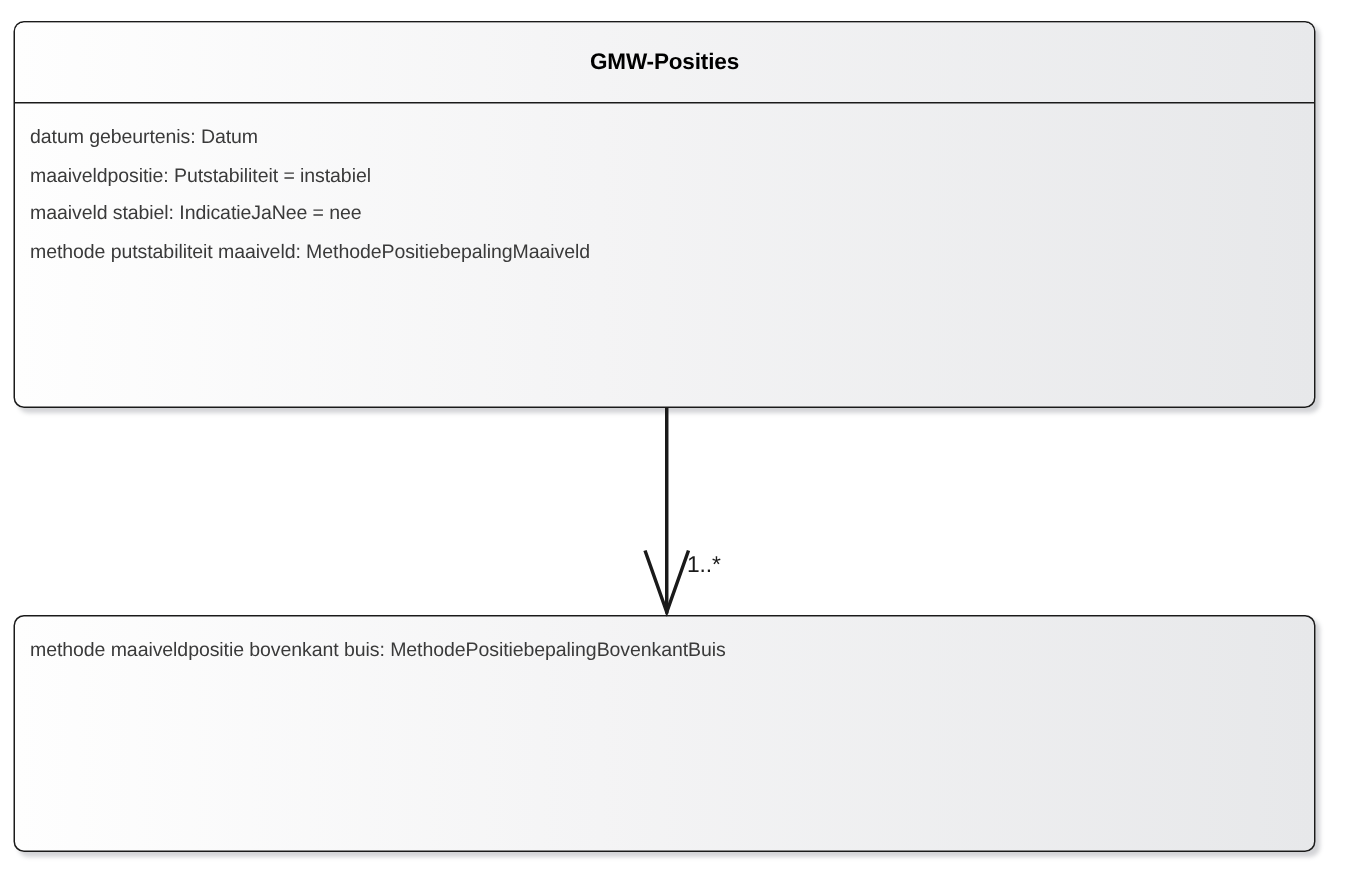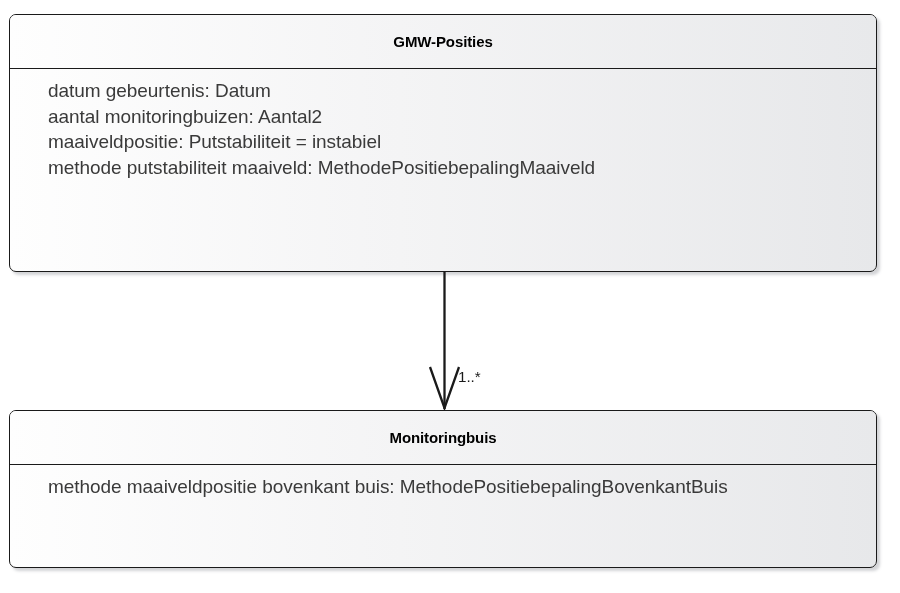--- a/index.html
+++ b/index.html
@@ -43,26 +43,25 @@
     font-weight: bold;
     color: #000000;
     letter-spacing: -0.1px;
     white-space: nowrap;
   }
   .uml-body {
     box-sizing: border-box;
     padding: 9px 0 8px 10px;
   }
   .uml-attr {
-    font-size: 19px;
+    font-size: 13px;
     line-height: 25.5px;
     color: #3a3a3a;
     white-space: nowrap;
     letter-spacing: -0.05px;
-    margin-left: 28px;
   }
 
   
   #class-gmw-posities {
     left: 9px;
     top: 14px;
     width: 868px;
     height: 258px;
   }
   #class-monitoringbuis {
@@ -95,34 +94,31 @@
 <body>
 
 <div id="diagram">
 
   <div class="uml-class" id="class-gmw-posities">
     <div class="uml-header">
       <span class="uml-title">GMW-Posities</span>
     </div>
     <div class="uml-body">
       <div class="uml-attr">datum gebeurtenis: Datum</div>
-      <div class="uml-attr">aantal monitoringbuizen: Aantal2</div>
       <div class="uml-attr">maaiveldpositie: Putstabiliteit = instabiel</div>
+      <div class="uml-attr">maaiveld stabiel: IndicatieJaNee = nee</div>
       <div class="uml-attr">methode putstabiliteit maaiveld: MethodePositiebepalingMaaiveld</div>
     </div>
   </div>
 
   <svg id="association" viewBox="0 0 900 593" xmlns="http://www.w3.org/2000/svg">
     <line x1="444.5" y1="272" x2="444.5" y2="409" stroke="#1a1a1a" stroke-width="2.3"></line>
     <polyline points="430,367 444.5,408 459,367" fill="none" stroke="#1a1a1a" stroke-width="2.3" stroke-linecap="butt" stroke-linejoin="miter"></polyline>
   </svg>
   <div id="assoc-multiplicity">1..*</div>
 
   <div class="uml-class" id="class-monitoringbuis">
-    <div class="uml-header">
-      <span class="uml-title">Monitoringbuis</span>
-    </div>
     <div class="uml-body">
       <div class="uml-attr">methode maaiveldpositie bovenkant buis: MethodePositiebepalingBovenkantBuis</div>
     </div>
   </div>
 
 </div>
 
 </body></html>

